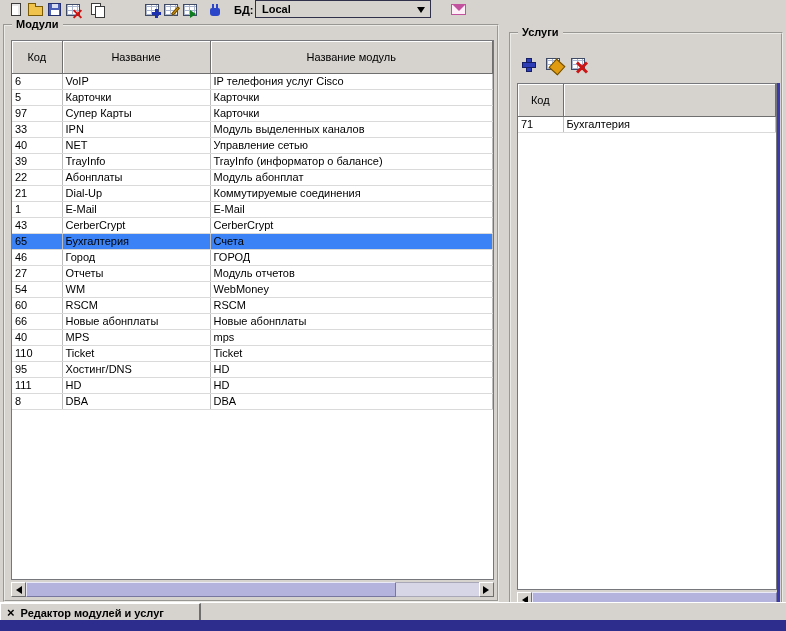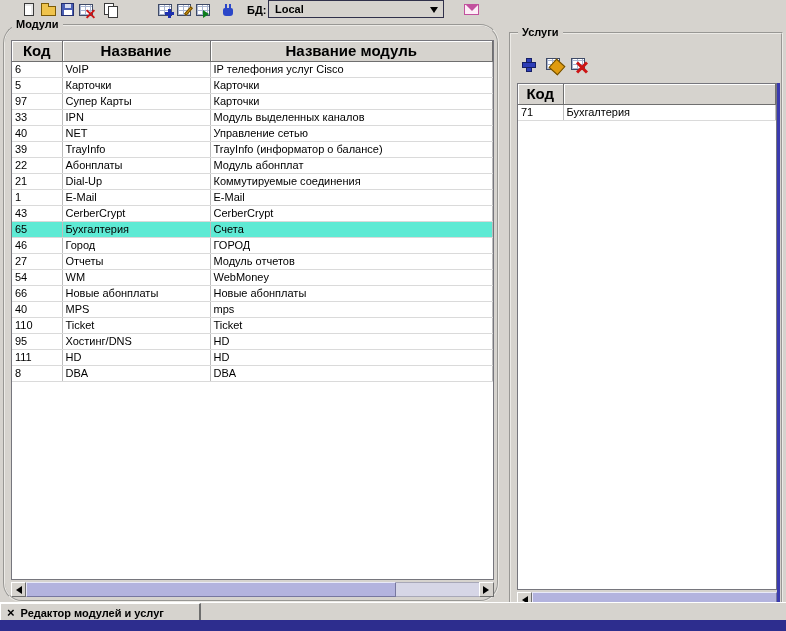--- a/index.html
+++ b/index.html
@@ -1,20 +1,20 @@
 <!DOCTYPE html>
 <html><head>
 <meta charset="utf-8">
 <style>
   *{margin:0;padding:0;box-sizing:border-box;}
   html,body{width:786px;height:631px;overflow:hidden;}
   body{position:relative;background:#d6d3ce;font-family:"Liberation Sans",sans-serif;font-size:11px;color:#000;}
 
   
-  .toolbar{position:absolute;left:16px;top:0;width:682px;height:20px;}
+  .toolbar{position:absolute;left:3px;top:0;width:682px;height:20px;}
   .tbicon{position:absolute;top:1px;width:18px;height:17px;display:flex;align-items:center;justify-content:center;}
   .g-page{width:10px;height:13px;background:#fff;border:1px solid #3a3a3a;box-shadow:inset -2px 2px 0 #e9e9e9;}
   .g-folder{position:relative;width:15px;height:10px;background:#efc34c;border:1px solid #7c5b07;margin-top:3px;}
   .g-folder::before{content:'';position:absolute;left:-1px;top:-4px;width:6px;height:3px;background:#efc34c;border:1px solid #7c5b07;border-bottom:none;}
   .g-floppy{position:relative;width:13px;height:13px;background:#4a5fb5;border:1px solid #25306e;}
   .g-floppy::before{content:'';position:absolute;left:3px;top:0;width:6px;height:4px;background:#d8ddf0;}
   .g-floppy::after{content:'';position:absolute;left:2px;bottom:0;width:8px;height:5px;background:#fff;}
   .g-grid{position:relative;width:14px;height:12px;background:#fff;border:1px solid #3f4a66;
     background-image:repeating-linear-gradient(0deg,#a8b4d0 0 1px,transparent 1px 4px),
                      repeating-linear-gradient(90deg,#a8b4d0 0 1px,transparent 1px 5px);}
@@ -35,34 +35,34 @@
   .mk-arr::before{content:'';position:absolute;left:0;top:1px;border:4px solid transparent;border-left:6px solid #0c7c1e;}
 
   .db-label{position:absolute;left:231px;top:4px;font-weight:bold;}
   .combo{position:absolute;left:252px;top:0;width:176px;height:18px;background:#d6d3ce;border:1px solid #30304a;}
   .combo .val{position:absolute;left:6px;top:2px;font-weight:bold;}
   .combo .btn{position:absolute;right:1px;top:1px;width:16px;height:14px;display:flex;align-items:center;justify-content:center;}
   .tri-down{width:0;height:0;border:4px solid transparent;border-top:6px solid #000;margin-top:5px;}
 
   
   .groupbox{position:absolute;border:2px groove #eceae6;}
-  .modules-box{left:3px;top:24px;width:496px;height:578px;border-radius:19px;}
+  .modules-box{left:3px;top:24px;width:496px;height:578px;}
   .services-box{left:509px;top:32px;width:274px;height:578px;}
   .legend{position:absolute;top:-8px;left:7px;background:#d6d3ce;padding:0 4px;font-weight:bold;}
 
   
   .viewport{position:absolute;background:#fff;border:1px solid #76767d;overflow:hidden;}
   .modules-box .viewport{left:6px;top:14px;width:483px;height:540px;}
   .services-box .viewport{left:6px;top:49px;width:260px;height:507px;}
   table.grid-table{border-collapse:collapse;table-layout:fixed;width:100%;}
-  .grid-table th{height:20px;background:#d6d3ce;font-weight:bold;font-size:15px;text-align:center;
+  .grid-table th{height:32px;background:#d6d3ce;font-weight:normal;font-size:11px;text-align:center;
     border-right:1px solid #6f6f6f;border-bottom:1px solid #6f6f6f;box-shadow:inset 1px 1px 0 #fff;overflow:hidden;white-space:nowrap;}
   .grid-table td{height:16px;line-height:15px;font-size:11px;padding:0 3px;white-space:nowrap;overflow:hidden;
     border-right:1px solid #bdbdbd;border-bottom:1px solid #dadada;}
-  .grid-table tr.selected td{background:#5eead4;}
+  .grid-table tr.selected td{background:#3b82f6;}
 
   .blue-edge{position:absolute;left:266px;top:49px;width:3px;height:524px;background:#3a3aae;}
 
   
   .svc-toolbar{position:absolute;left:8px;top:21px;height:20px;display:flex;gap:7px;}
   .svcicon{position:relative;width:18px;height:18px;display:flex;align-items:center;justify-content:center;}
   .g-plusbig{position:relative;width:12px;height:12px;}
   .g-plusbig::before{content:'';position:absolute;left:4px;top:0;width:4px;height:12px;background:#2d3db8;border:1px solid #161f66;}
   .g-plusbig::after{content:'';position:absolute;left:0;top:4px;width:12px;height:4px;background:#2d3db8;border:1px solid #161f66;}
   .mk.big{width:12px;height:12px;right:-4px;bottom:-4px;}
@@ -221,20 +221,25 @@
             <td>27</td>
             <td>Отчеты</td>
             <td>Модуль отчетов</td>
           </tr>
           <tr>
             <td>54</td>
             <td>WM</td>
             <td>WebMoney</td>
           </tr>
           <tr>
+            <td>60</td>
+            <td>RSCM</td>
+            <td>RSCM</td>
+          </tr>
+          <tr>
             <td>66</td>
             <td>Новые абонплаты</td>
             <td>Новые абонплаты</td>
           </tr>
           <tr>
             <td>40</td>
             <td>MPS</td>
             <td>mps</td>
           </tr>
           <tr>

